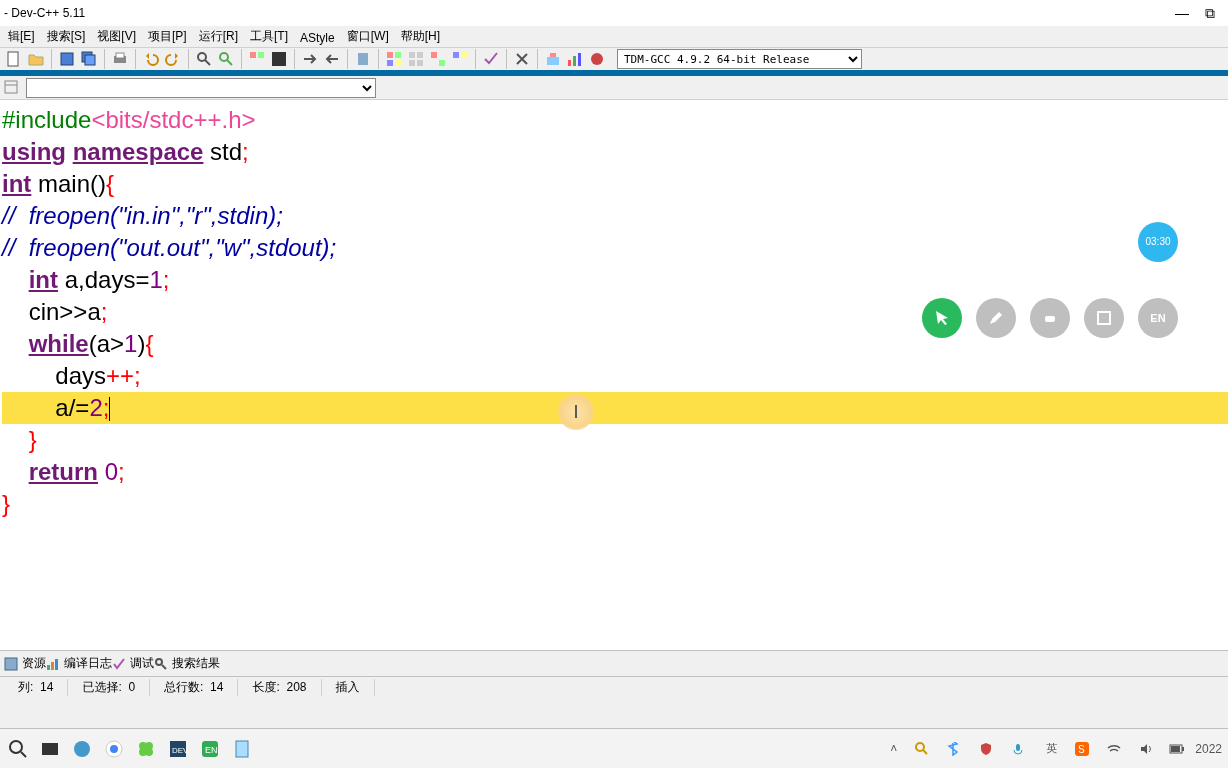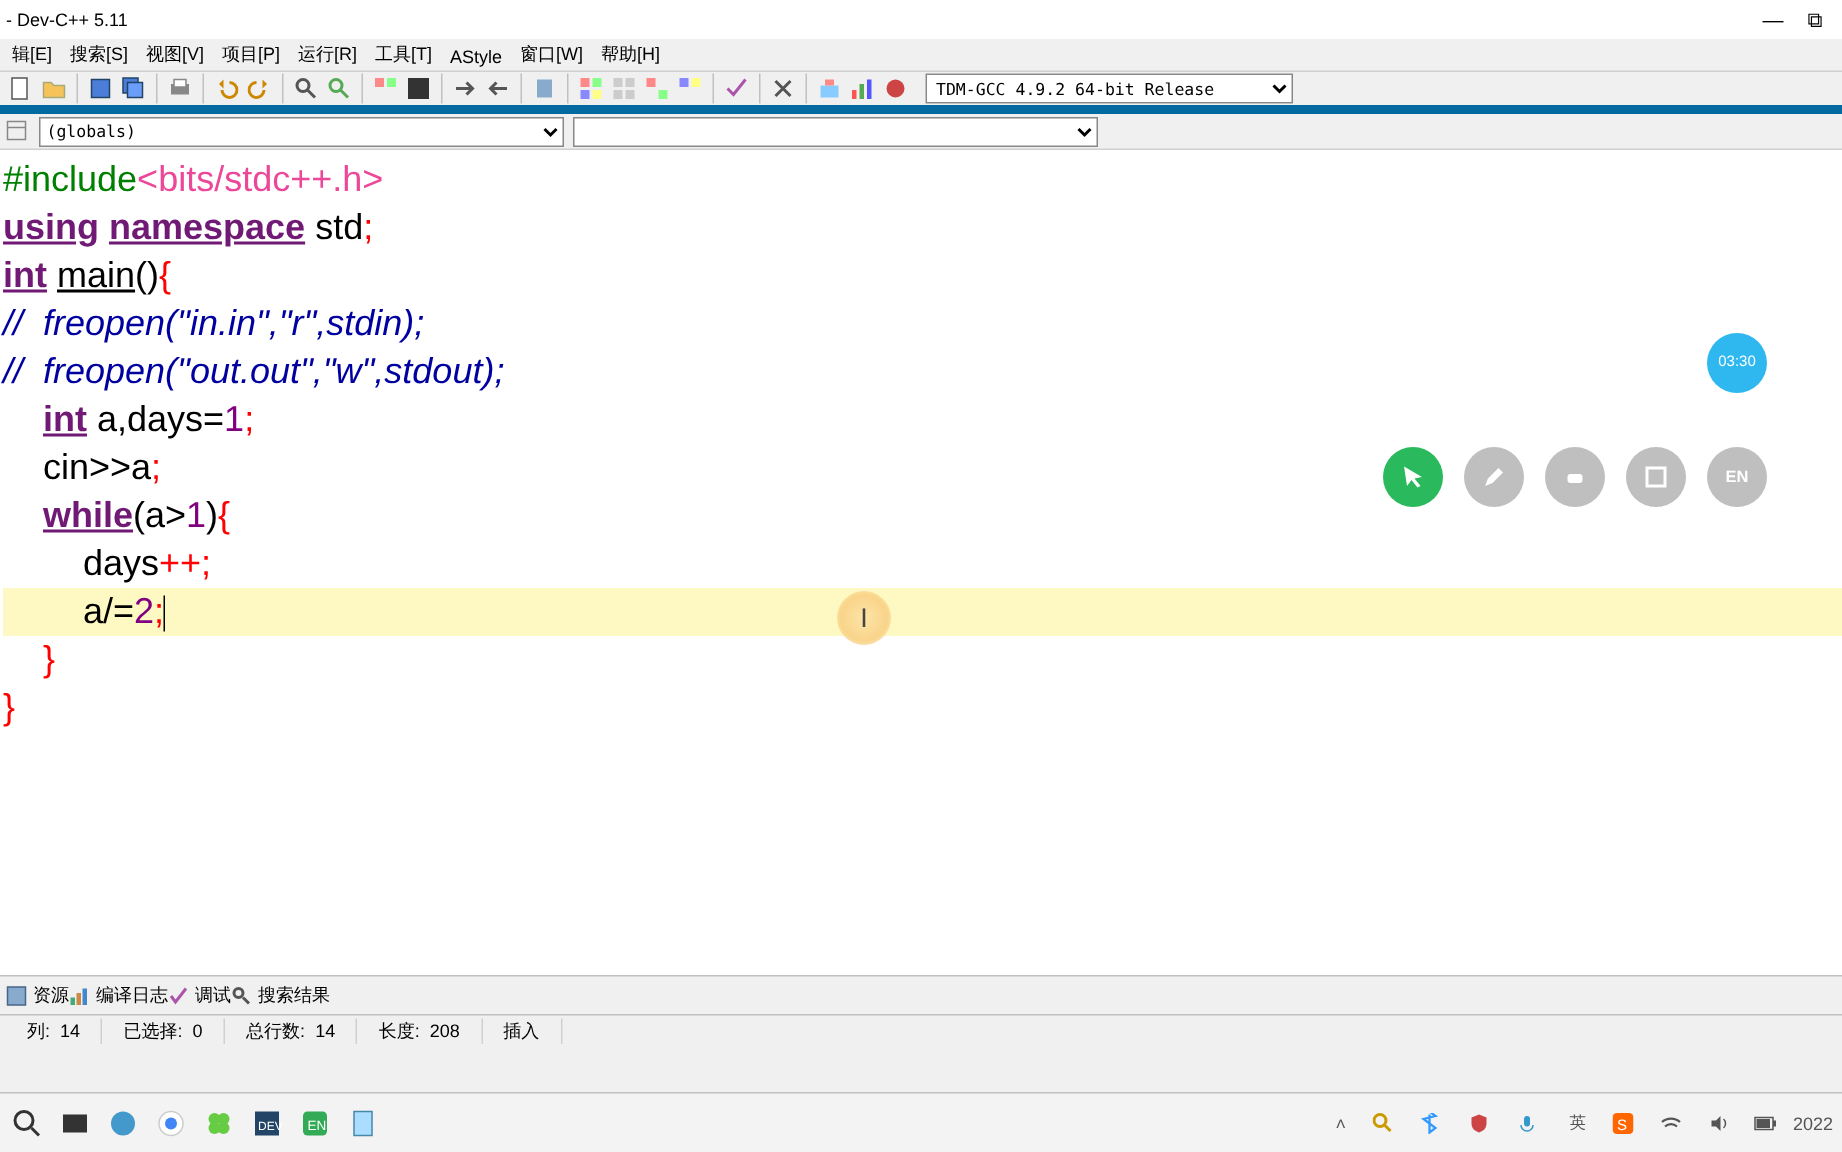--- a/index.html
+++ b/index.html
@@ -16,26 +16,26 @@
 .toolbar .tb-btn { width:20px; height:20px; display:inline-flex; align-items:center; justify-content:center; }
 .toolbar .sep { width:1px; height:20px; background:#c0c0c0; margin:0 3px; }
 .toolbar .compiler-select { margin-left:8px; height:20px; width:245px; border:1px solid #888; font-size:11px; font-family:monospace; padding:0 2px; background:#fff; }
 
 .navbar { height:24px; background:#f0f0f0; display:flex; align-items:center; padding:2px 4px; gap:6px; border-bottom:1px solid #d0d0d0; }
 .navbar select { height:20px; border:1px solid #888; font-size:11px; font-family:monospace; background:#fff; }
 .navbar .nav-btn { width:16px; height:16px; }
 
 .editor { position:relative; background:#fff; height:550px; overflow:hidden; font-family:Consolas,"Courier New",monospace; font-size:24px; line-height:32px; padding:4px 0 0 2px; }
 .code-line { white-space:pre; }
-.hl-line { background:#fef9c3; }
+.hl-line { background:#fde047; }
 .kw { color:#701a75; font-weight:bold;text-decoration:underline; }
 .pre { color:#008000; }
 .num { color:#800080; }
 .cm  { color:#0000a0; font-style:italic; }
-.fn  { color:#000;text-decoration:underline; }
+.fn  { color:#000; }
 .punct{ color:#ff0000; }
 .br  { color:#ff0000; }
 .op  { color:#000; }
 .inc-target{ color:#ec4899; }
 .ns  { color:#000; }
 .cursor { display:inline-block; width:1px; height:24px; background:#000; vertical-align:text-bottom; }
 
 .overlay-circle { position:absolute; width:36px; height:36px; border-radius:50%; top:394px; left:558px; background:radial-gradient(circle,#fde4a8 0%,#f9d48a 60%,rgba(249,212,138,0) 100%); display:flex; align-items:center; justify-content:center; font-family:serif; font-size:18px; color:#444; }
 .overlay-timer { position:absolute; right:50px; top:122px; width:40px; height:40px; border-radius:50%; background:#2fb8f0; color:#fff; font-size:10px; display:flex; align-items:center; justify-content:center; }
 .overlay-tools { position:absolute; right:50px; top:198px; display:flex; gap:14px; }
@@ -228,38 +228,36 @@
   </select>
 </div>
 
 <div class="navbar">
   <span class="nav-btn">
       <svg width="14" height="14">
         <rect x="1" y="1" width="12" height="12" fill="none" stroke="#888"></rect>
         <line x1="1" y1="5" x2="13" y2="5" stroke="#888"></line>
       </svg>
     </span>
-  <select style="width:350px">
-    <option>(globals)</option>
-  </select>
   <select style="width:350px"><option></option></select>
 </div>
 
 <div class="editor">
 <div class="code-line"><span class="pre">#include</span><span class="inc-target">&lt;bits/stdc++.h&gt;</span></div>
 <div class="code-line"><span class="kw">using</span> <span class="kw">namespace</span> <span class="ns">std</span><span class="punct">;</span></div>
 <div class="code-line"><span class="kw">int</span> <span class="fn">main</span><span class="op">()</span><span class="br">{</span></div>
 <div class="code-line"><span class="cm"><span>//</span><span>  freopen(</span><span>"in.in"</span><span>,</span><span>"r"</span><span>,stdin);</span></span></div>
 <div class="code-line"><span class="cm"><span>//</span><span>  freopen(</span><span>"out.out"</span><span>,</span><span>"w"</span><span>,stdout);</span></span></div>
 <div class="code-line">    <span class="kw">int</span><span> a,days=</span><span class="num">1</span><span class="punct">;</span></div>
 <div class="code-line">    <span>cin&gt;&gt;a</span><span class="punct">;</span></div>
 <div class="code-line">    <span class="kw">while</span><span>(a&gt;</span><span class="num">1</span><span>)</span><span class="br">{</span></div>
 <div class="code-line">        <span>days</span><span class="punct">++;</span></div>
 <div class="code-line hl-line">        <span>a/=</span><span class="num">2</span><span class="punct">;</span><span class="cursor"></span></div>
 <div class="code-line">    <span class="br">}</span></div>
+<div class="code-line">    <span class="kw">return</span> <span class="num">0</span><span class="punct">;</span></div>
 <div class="code-line"><span class="br">}</span></div>
 
   <div class="overlay-timer">03:30</div>
   <div class="overlay-tools">
     <div class="circ g">
         <svg width="18" height="18">
           <path d="M3 2l2 13 3-4 4 5 2-1-4-5 5-1z" fill="#fff"></path>
         </svg>
       </div>
     <div class="circ gr">

